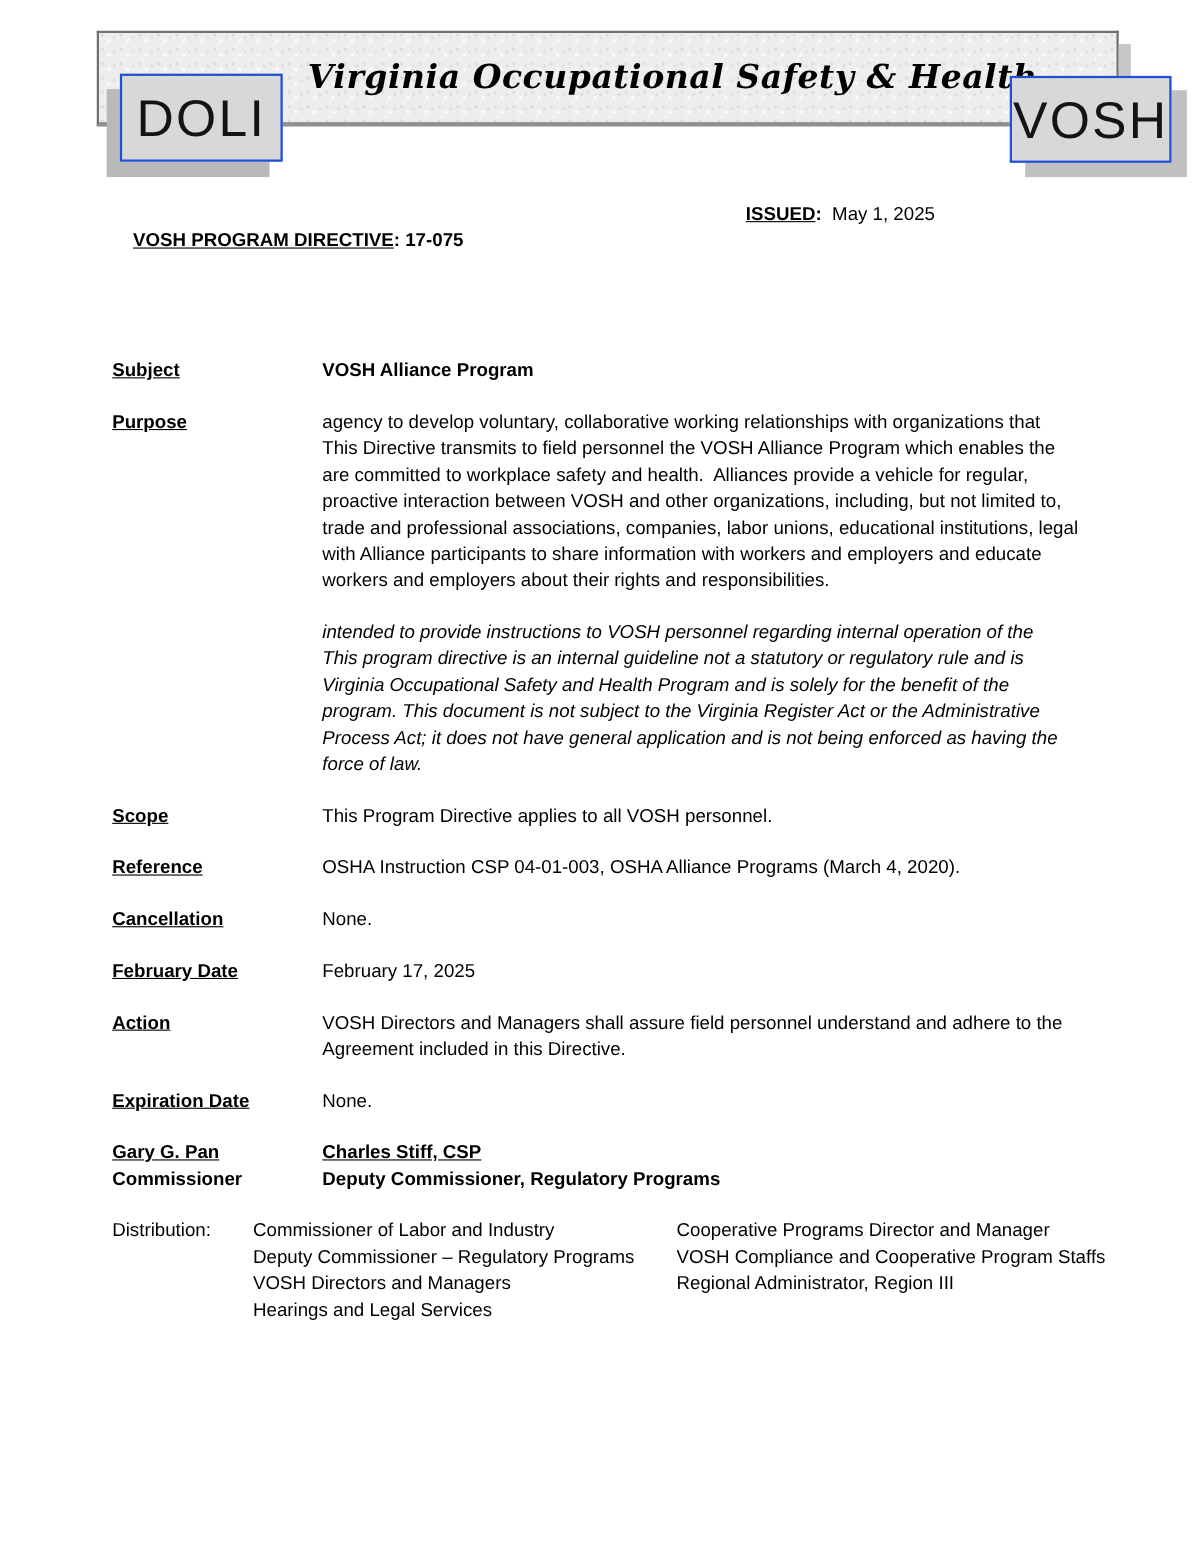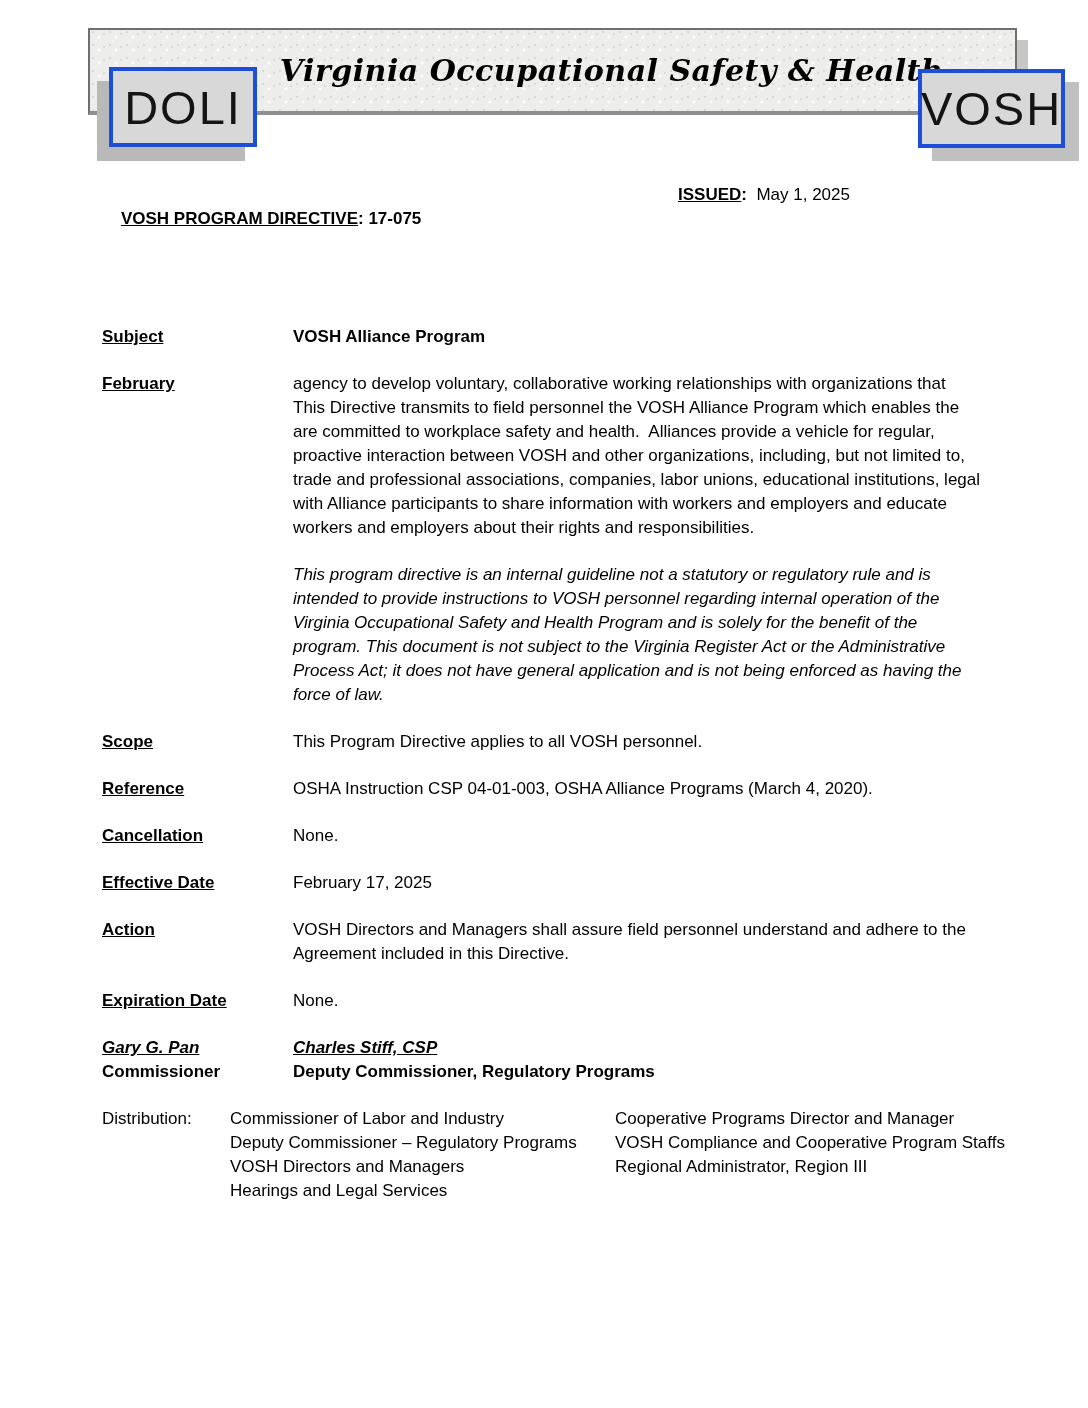--- a/index.html
+++ b/index.html
@@ -29,21 +29,21 @@
   .banner::after { 
     content:""; position:absolute; right:-13px; top:10px;
     width:11px; height:101%; background:#c7c7c7;
   }
   .banner-title {
     font-family:"DejaVu Serif", serif; font-style:italic; font-weight:bold;
     font-size:30px; line-height:30px; letter-spacing:0.5px;
     padding-left:118px; white-space:nowrap;
   }
   .badge {
-    position:absolute; background:#d8d8d8; border:4px solid #1d4ed8;
+    position:absolute; background:#d8d8d8; border:2px solid #1d4ed8;
     display:flex; align-items:center; justify-content:center;
     font-family:"Liberation Sans", sans-serif; font-weight:normal;
     font-size:47px; line-height:47px; letter-spacing:2px; color:#141414;
   }
   .badge-doli { left:109px; top:67px; width:148px; height:80px; box-shadow:-12px 14px 0 #b9b9b9; }
   .badge-vosh { left:918px; top:69px; width:147px; height:79px; box-shadow:14px 13px 0 #c0c0c0;text-align:center; }
 
   
   .doc { padding:0 70px 0 102px; }
   .directive-row { position:relative; margin-bottom:46px; white-space:pre-wrap; }
@@ -51,21 +51,21 @@
   .b { font-weight:bold; }
   .u { text-decoration:underline; }
 
   .sec { display:flex; margin-bottom:23px; }
   .sec-label { width:191px; flex:none; font-weight:bold; text-decoration:underline; }
   .sec-body { flex:1; }
   .note-block { margin-left:191px; font-style:italic; margin-bottom:23px; }
 
   .sig { display:flex; margin-bottom:23px; }
   .sig-col-left { width:191px; flex:none; }
-  .sig-name { font-weight:bold; font-style:italic; text-decoration:underline; }
+  .sig-name { font-weight:bold; text-decoration:underline; }
   .sig-title { font-weight:bold; }
 
   .dist { display:flex; }
   .dist-label { width:128px; flex:none; }
   .dist-col1 { width:385px; flex:none; }
   .dist-col2 { flex:1; }
 </style>
 </head>
 <body>
 
@@ -87,35 +87,35 @@
     <span class="b u">VOSH PROGRAM DIRECTIVE</span><span class="b pre">: 17-075</span>
     <span class="issued"><span class="b u">ISSUED</span><span class="b">:</span><span class="pre">  May 1, 2025</span></span>
   </div>
 
   <div class="sec">
     <div class="sec-label">Subject</div>
     <div class="sec-body b">VOSH Alliance Program</div>
   </div>
 
   <div class="sec">
-    <div class="sec-label">February</div>
+    <div class="sec-label">Purpose</div>
     <div class="sec-body">
       <div class="pre">agency to develop voluntary, collaborative working relationships with organizations that</div>
       <div class="pre">This Directive transmits to field personnel the VOSH Alliance Program which enables the</div>
       <div class="pre">are committed to workplace safety and health.  Alliances provide a vehicle for regular,</div>
       <div class="pre">proactive interaction between VOSH and other organizations, including, but not limited to,</div>
       <div class="pre">trade and professional associations, companies, labor unions, educational institutions, legal</div>
       <div class="pre">with Alliance participants to share information with workers and employers and educate</div>
       <div class="pre">workers and employers about their rights and responsibilities.</div>
     </div>
   </div>
 
   <div class="note-block">
+    <div class="pre">intended to provide instructions to VOSH personnel regarding internal operation of the</div>
     <div class="pre">This program directive is an internal guideline not a statutory or regulatory rule and is</div>
-    <div class="pre">intended to provide instructions to VOSH personnel regarding internal operation of the</div>
     <div class="pre">Virginia Occupational Safety and Health Program and is solely for the benefit of the</div>
     <div class="pre">program. This document is not subject to the Virginia Register Act or the Administrative</div>
     <div class="pre">Process Act; it does not have general application and is not being enforced as having the</div>
     <div class="pre">force of law.</div>
   </div>
 
   <div class="sec">
     <div class="sec-label">Scope</div>
     <div class="sec-body pre">This Program Directive applies to all VOSH personnel.</div>
   </div>
@@ -124,21 +124,21 @@
     <div class="sec-label">Reference</div>
     <div class="sec-body pre">OSHA Instruction CSP 04-01-003, OSHA Alliance Programs (March 4, 2020).</div>
   </div>
 
   <div class="sec">
     <div class="sec-label">Cancellation</div>
     <div class="sec-body pre">None.</div>
   </div>
 
   <div class="sec">
-    <div class="sec-label">Effective Date</div>
+    <div class="sec-label">February Date</div>
     <div class="sec-body pre">February 17, 2025</div>
   </div>
 
   <div class="sec">
     <div class="sec-label">Action</div>
     <div class="sec-body">
       <div class="pre">VOSH Directors and Managers shall assure field personnel understand and adhere to the</div>
       <div class="pre">Agreement included in this Directive.</div>
     </div>
   </div>

